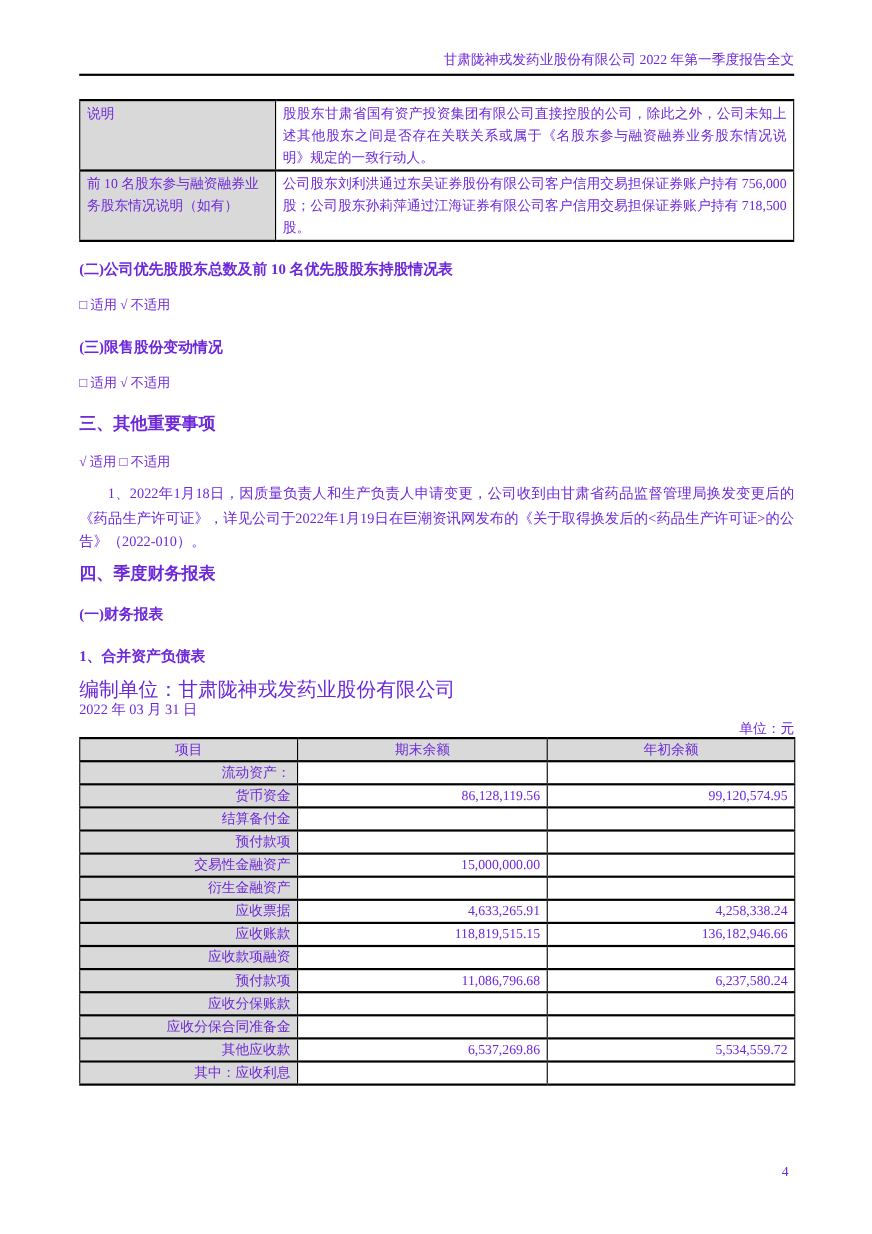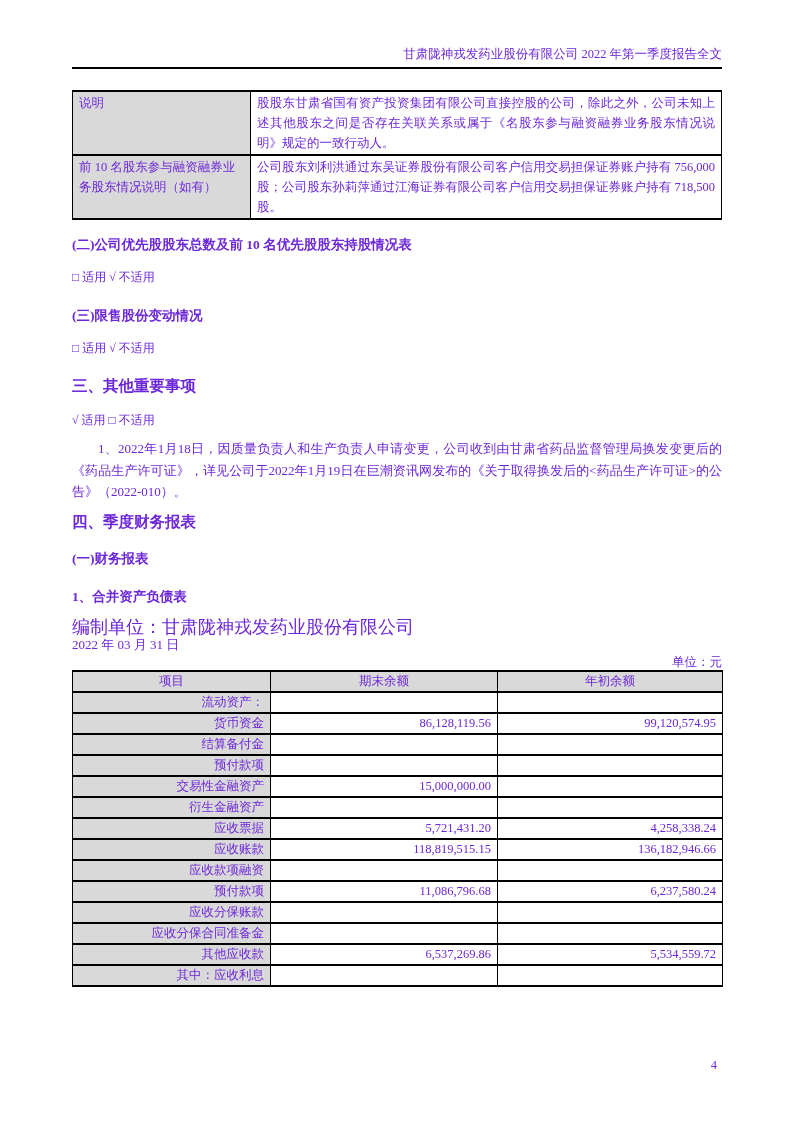--- a/index.html
+++ b/index.html
@@ -147,21 +147,21 @@
         <td class="num">15,000,000.00</td>
         <td class="num"></td>
       </tr>
       <tr>
         <td class="item ind1">衍生金融资产</td>
         <td class="num"></td>
         <td class="num"></td>
       </tr>
       <tr>
         <td class="item ind1">应收票据</td>
-        <td class="num">5,721,431.20</td>
+        <td class="num">4,633,265.91</td>
         <td class="num">4,258,338.24</td>
       </tr>
       <tr>
         <td class="item ind1">应收账款</td>
         <td class="num">118,819,515.15</td>
         <td class="num">136,182,946.66</td>
       </tr>
       <tr>
         <td class="item ind1">应收款项融资</td>
         <td class="num"></td>

